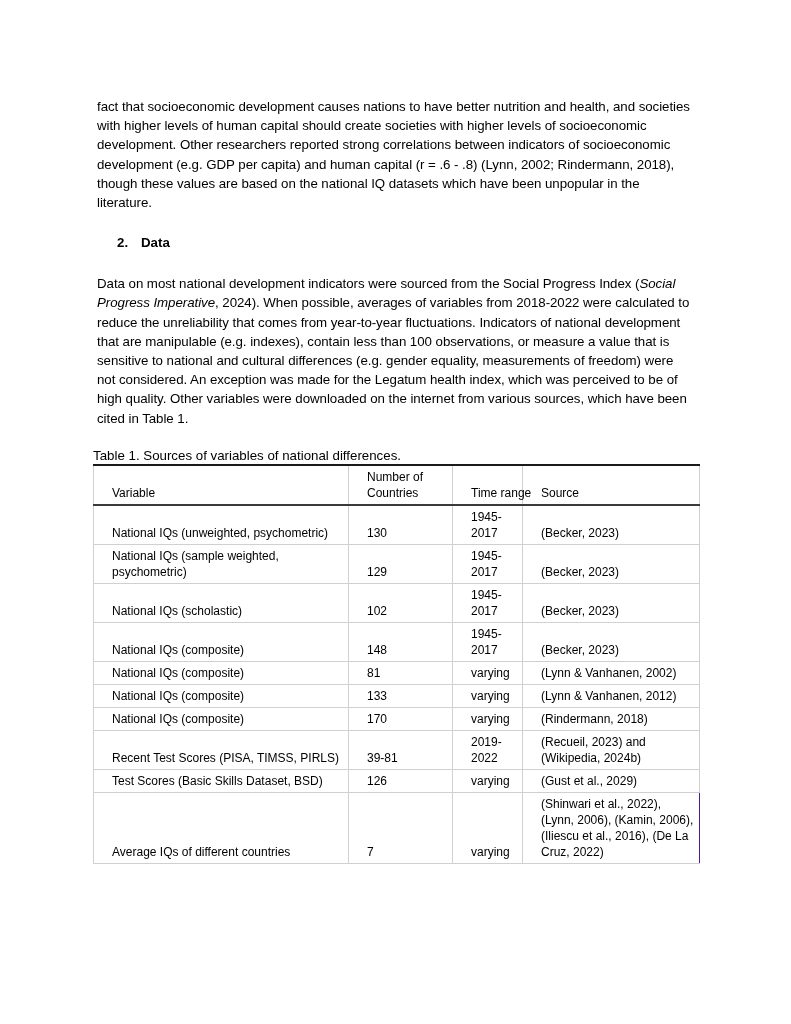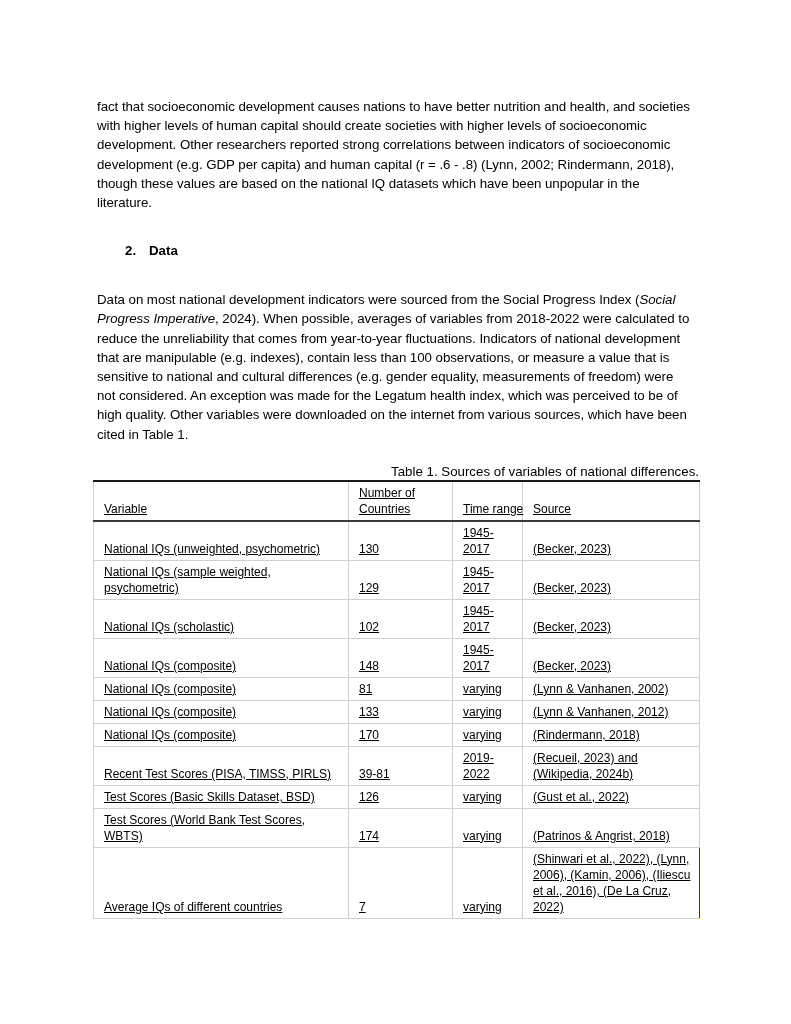--- a/index.html
+++ b/index.html
@@ -25,44 +25,42 @@
       font-size: 13.3px;
       line-height: 19.2px;
       margin: 4px;
       letter-spacing: -0.05px;
     }
     .para em { font-style: italic; }
     .heading {
       font-size: 13.3px;
       font-weight: bold;
       line-height: 19px;
-      margin: 8px;
+      margin: 0;
       padding-left: 24px;
     }
     .heading .num { display: inline-block; width: 24px; }
     .caption {
       font-size: 13.3px;
       line-height: 16px;
       margin: 0;
-      text-align: right;
     }
     table.src {
       border-collapse: collapse;
       width: 606px;
       font-size: 12px;
       line-height: 16px;
       table-layout: fixed;
     }
     table.src td, table.src th {
       border: 1px solid #d0d0d0;
-      padding: 3px 3px 3px 10px;
+      padding: 3px 3px 3px 18px;
       vertical-align: bottom;
       text-align: left;
       font-weight: normal;
-      text-decoration: underline;
     }
     table.src thead tr th {
       border-top: 2px solid #1a1a1a;
       border-bottom: 2px solid #3a3a3a;
     }
     table.src td.dark-right { border-right: 1px solid #4c1d95; }
   </style>
 </head>
 <body>
 
@@ -143,27 +141,21 @@
       <tr>
         <td>Recent Test Scores (PISA, TIMSS, PIRLS)</td>
         <td>39-81</td>
         <td>2019-2022</td>
         <td>(Recueil, 2023) and (Wikipedia, 2024b)</td>
       </tr>
       <tr>
         <td>Test Scores (Basic Skills Dataset, BSD)</td>
         <td>126</td>
         <td>varying</td>
-        <td>(Gust et al., 2022)</td>
-      </tr>
-      <tr>
-        <td>Test Scores (World Bank Test Scores, WBTS)</td>
-        <td>174</td>
-        <td>varying</td>
-        <td>(Patrinos &amp; Angrist, 2018)</td>
+        <td>(Gust et al., 2029)</td>
       </tr>
       <tr>
         <td>Average IQs of different countries</td>
         <td>7</td>
         <td>varying</td>
         <td class="dark-right">(Shinwari et al., 2022), (Lynn, 2006), (Kamin, 2006), (Iliescu et al., 2016), (De La Cruz, 2022)</td>
       </tr>
     </tbody>
   </table>
 

